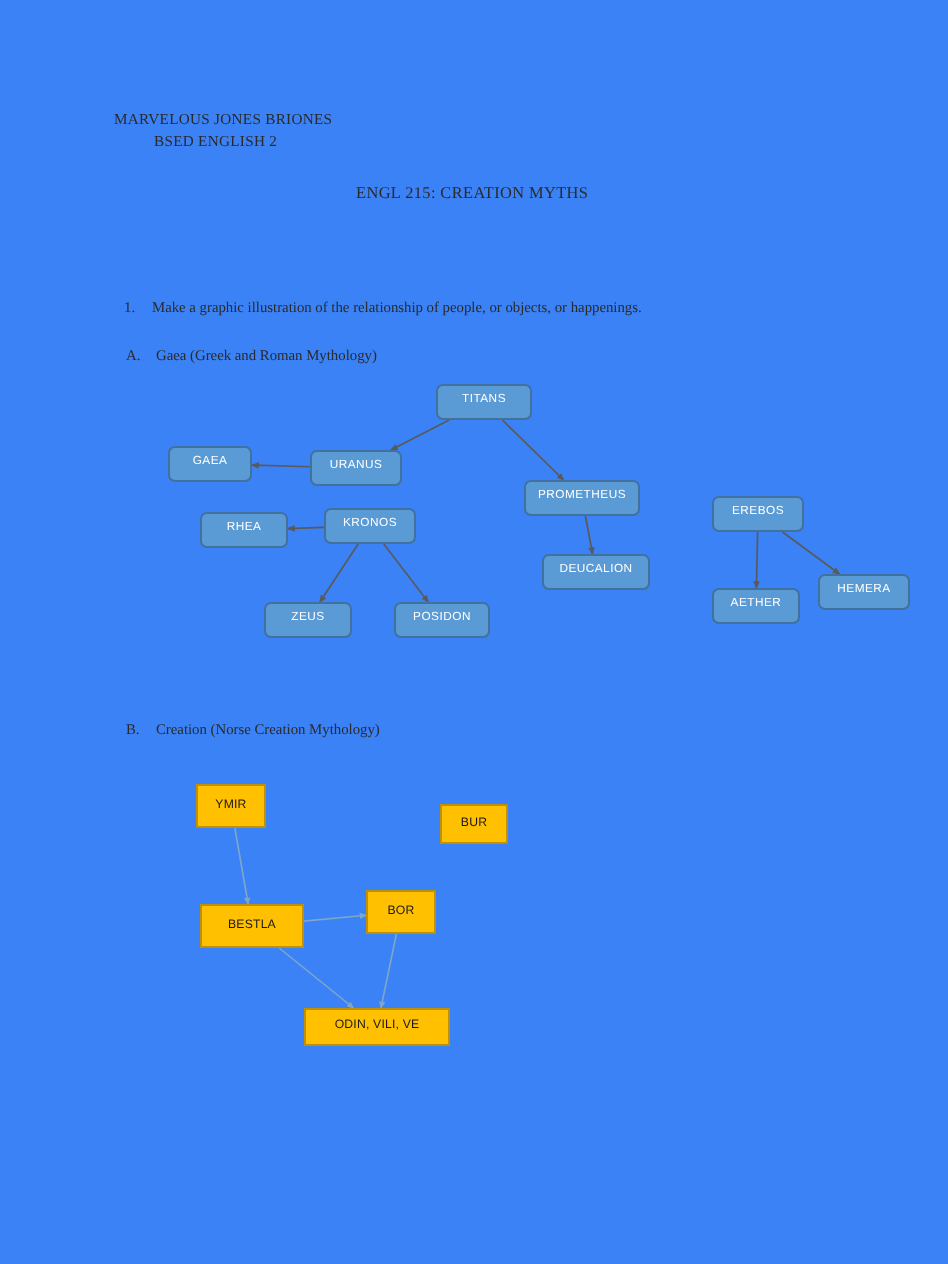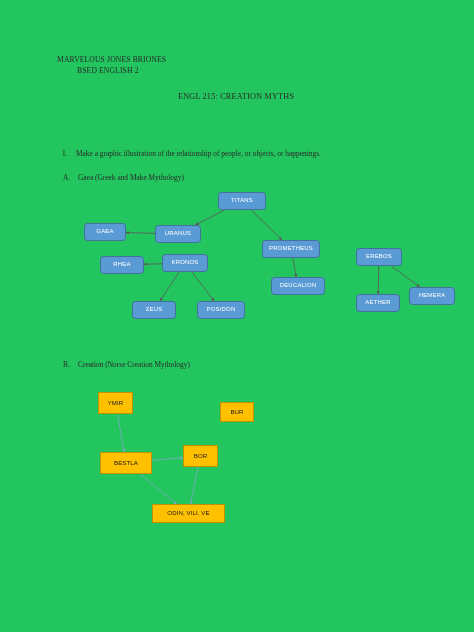--- a/index.html
+++ b/index.html
@@ -12,21 +12,21 @@
     height: 632px;
     position: relative;
     font-family: "Liberation Serif", serif;
     color: #231f20;
     overflow: hidden;
   }
 
   .page {
     position: absolute;
     inset: 0;
-    background: #22c55e;
+    background: #3b82f6;
   }
 
   
   .hdr {
     position: absolute;
     left: 57px;
     font-family: "Liberation Serif", serif;
     font-size: 7.6px;
     letter-spacing: 0.15px;
     color: #2a2a2a;
@@ -118,21 +118,21 @@
 <div class="page">
 
   <div class="hdr" id="hdr-name">MARVELOUS JONES BRIONES</div>
   <div class="hdr" id="hdr-class">BSED ENGLISH 2</div>
   <div class="doc-title">ENGL 215: CREATION MYTHS</div>
 
   <div class="list-marker" id="q1-marker">1.</div>
   <div class="list-item" id="q1-text">Make a graphic illustration of the relationship of people, or objects, or happenings.</div>
 
   <div class="list-marker" id="secA-marker">A.</div>
-  <div class="list-item" id="secA-text">Gaea (Greek and Make Mythology)</div>
+  <div class="list-item" id="secA-text">Gaea (Greek and Roman Mythology)</div>
 
   <div class="diagram" id="diagram-greek">
     <svg id="greek-edges" viewBox="0 0 474 632" xmlns="http://www.w3.org/2000/svg">
         <defs>
           <marker id="arrowGreek" viewBox="0 0 10 10" refX="8.6" refY="5" markerWidth="4.6" markerHeight="4.6" orient="auto-start-reverse" markerUnits="strokeWidth">
             <path d="M 0 0.8 L 10 5 L 0 9.2 z" fill="#5a5a5a"></path>
           </marker>
         </defs>
         <line x1="224.55" y1="210.00" x2="195.45" y2="225.00" stroke="#5a5a5a" stroke-width="0.85" marker-end="url(#arrowGreek)"></line>
         <line x1="251.19" y1="210.00" x2="281.81" y2="240.00" stroke="#5a5a5a" stroke-width="0.85" marker-end="url(#arrowGreek)"></line>

